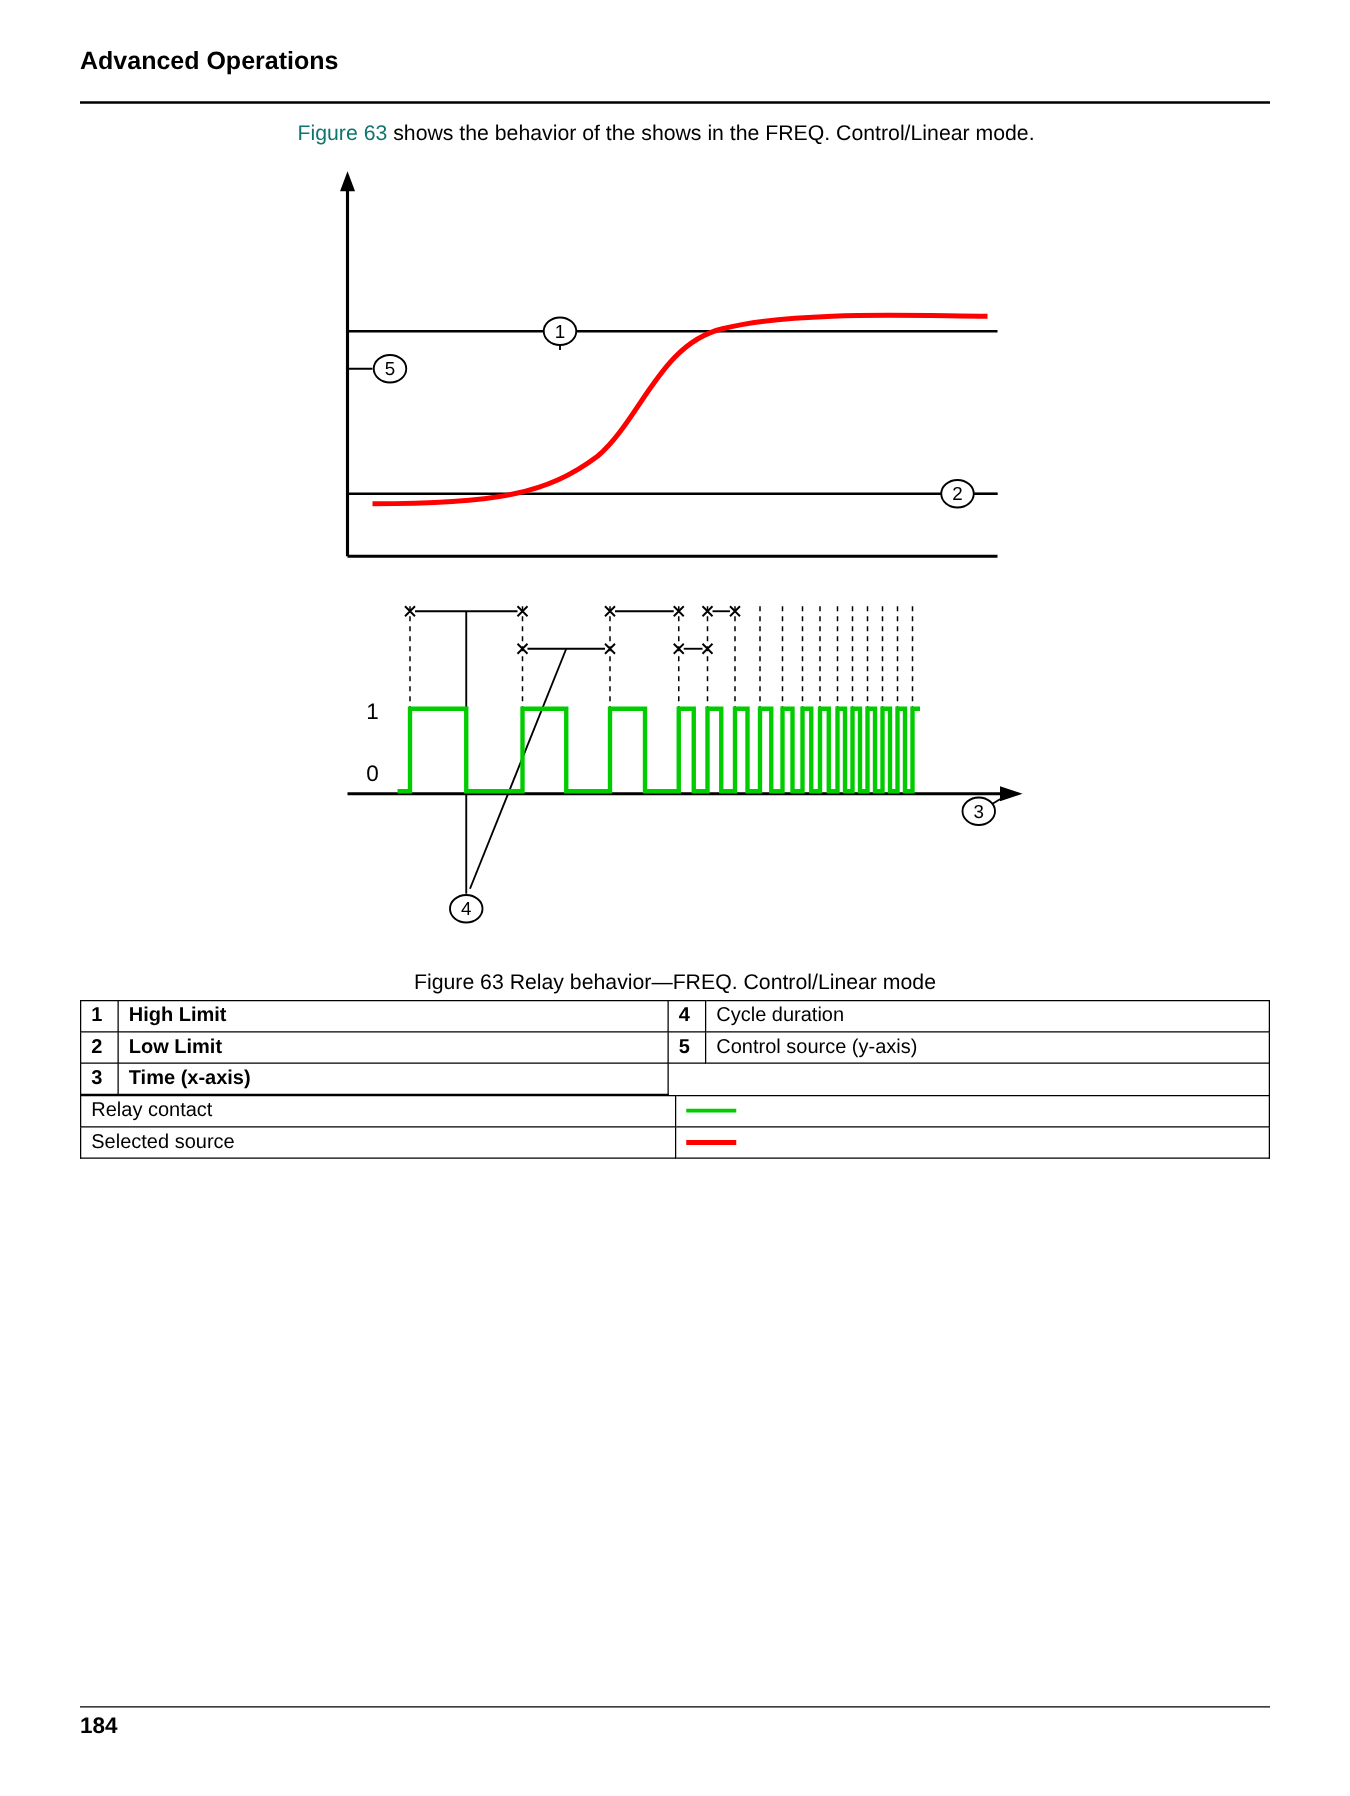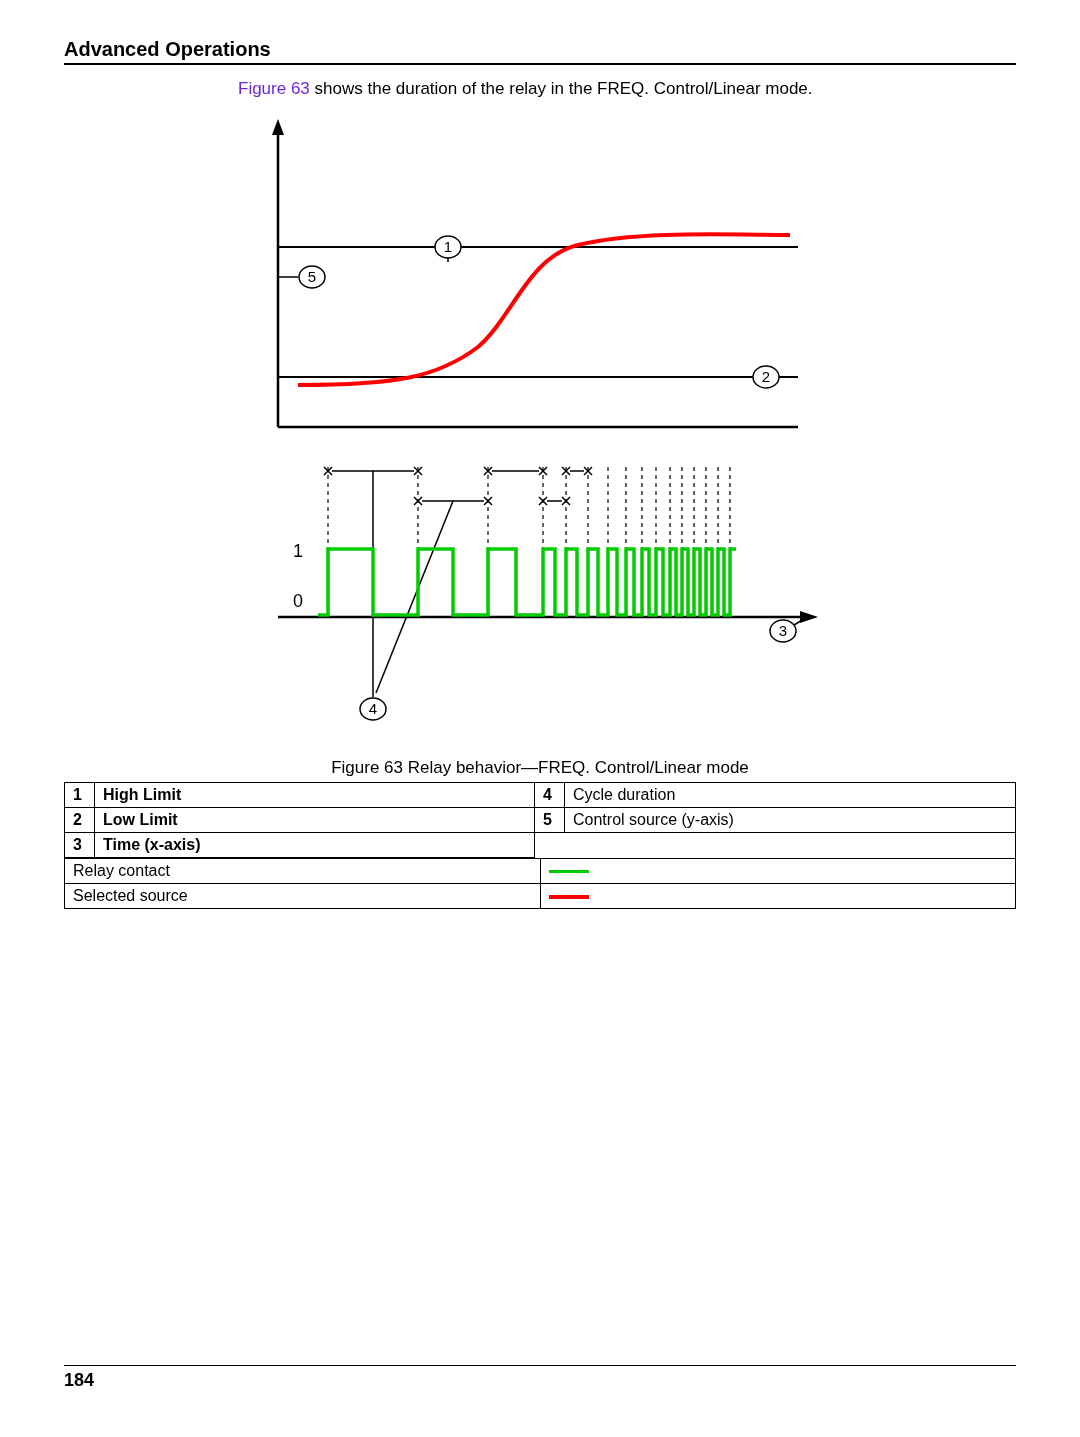--- a/index.html
+++ b/index.html
@@ -11,33 +11,33 @@
     width: 1080px;
     height: 1437px;
     position: relative;
   }
   .page {
     padding: 38px 64px 0 64px;
   }
   .section-title {
     font-size: 20px;
     font-weight: bold;
-    margin: 0 0 2px 0;
+    margin: 0 0 20px 0;
   }
   .rule {
     border: none;
     border-top: 2.5px solid #000;
     margin: 0 0 14px 0;
   }
   .intro {
     font-size: 17px;
     text-align: left;
     margin: 0 0 18px 174px;
   }
-  .link { color: #6d28d9; margin-top: 28px; }
+  .link { color: #0f766e; margin-top: 28px; }
   .figure-wrap {
     margin-left: 174px;
     margin-bottom: 10px;
   }
   svg.fig { display: block; }
   .fig-caption {
     text-align: center;
     font-size: 17px;
     margin: 21px 0 4px 0;
   }
@@ -96,21 +96,21 @@
   }
 </style>
 </head>
 <body>
 
 <div class="page">
   <div class="section-title">Advanced Operations</div>
   <hr class="rule">
 
   <p class="intro">
-    <span class="link">Figure 63</span><span> shows the duration of the relay in the FREQ. Control/Linear mode.</span>
+    <span class="link">Figure 63</span><span> shows the behavior of the shows in the FREQ. Control/Linear mode.</span>
   </p>
 
   <div class="figure-wrap">
     <svg class="fig" width="600" height="620" viewBox="0 0 600 620">
 
       <line x1="40" y1="310" x2="40" y2="12" stroke="#000" stroke-width="2.5"></line>
       <polygon points="40,2 34,18 46,18" fill="#000"></polygon>
 
       <line x1="40" y1="310" x2="560" y2="310" stroke="#000" stroke-width="2.5"></line>
 

